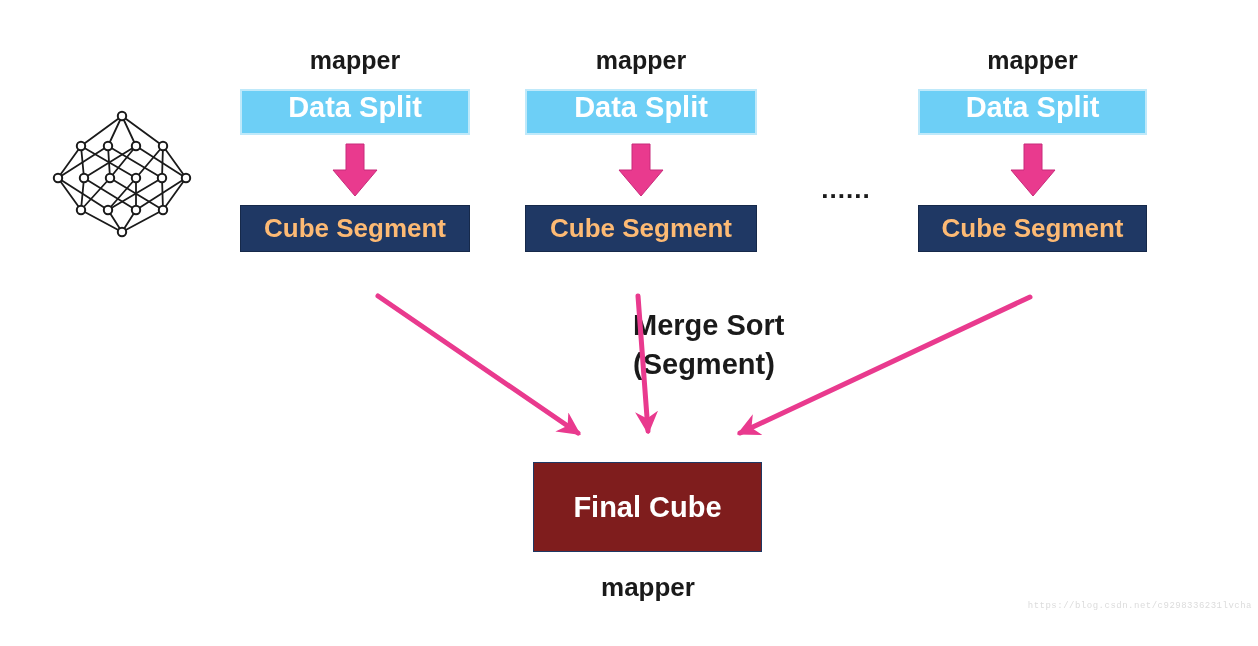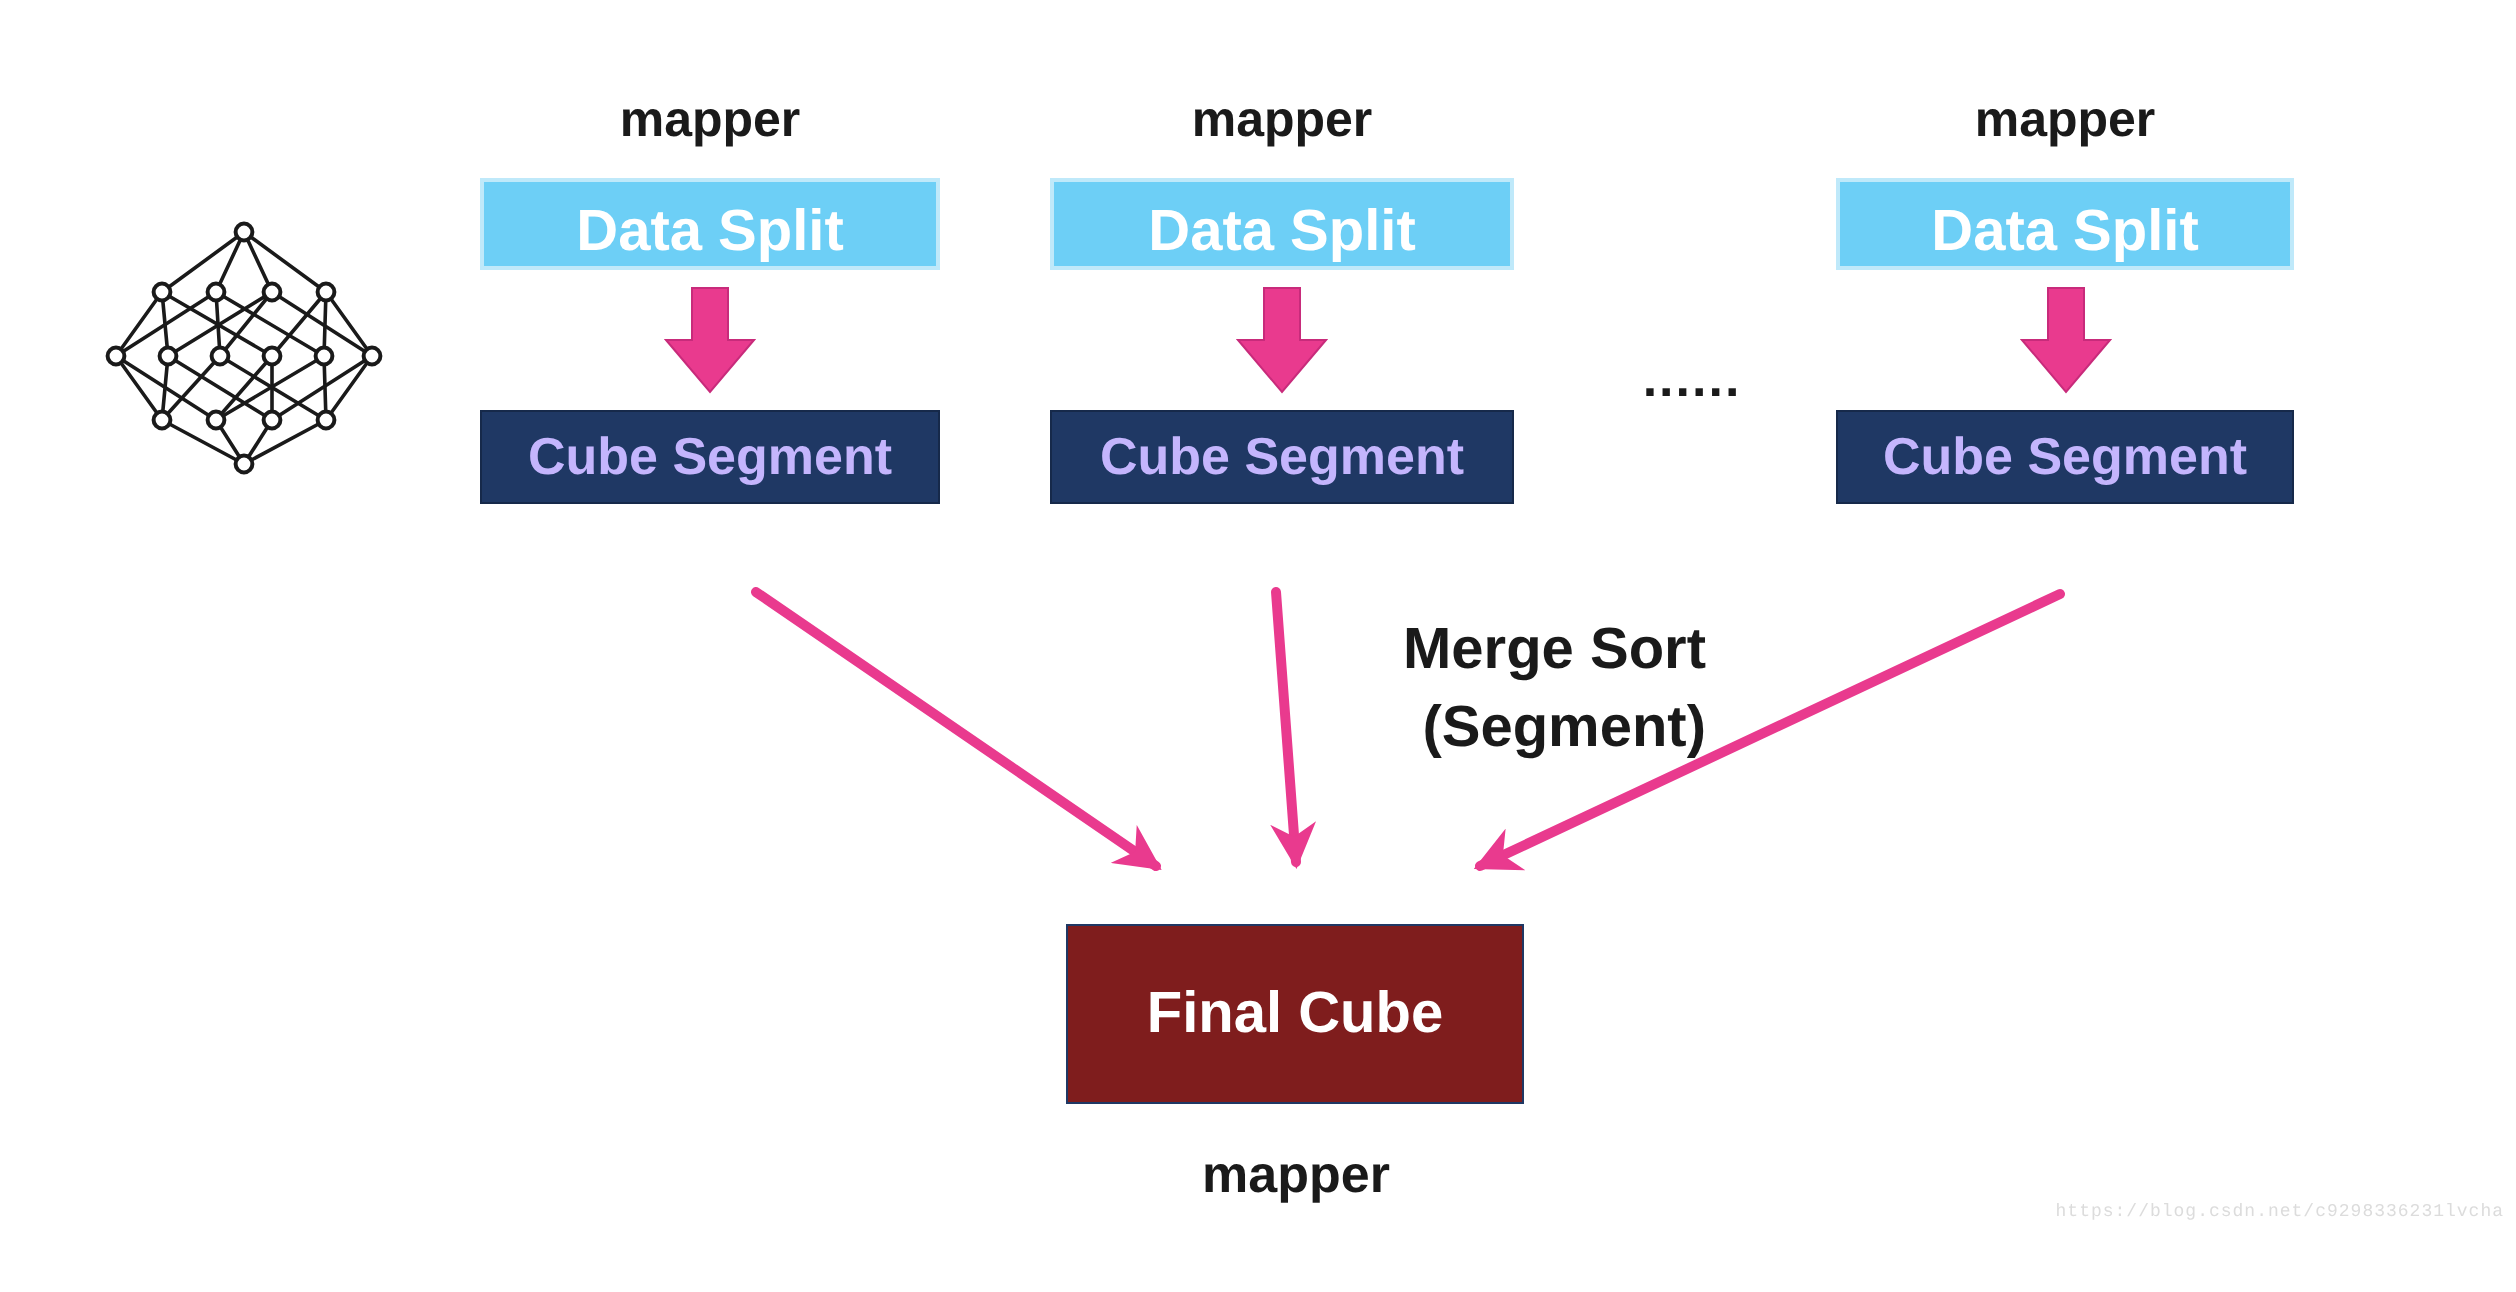--- a/index.html
+++ b/index.html
@@ -11,36 +11,36 @@
   .col{position:absolute;top:44px;display:flex;flex-direction:column;align-items:center;}
   .col1{left:240px;width:230px;}
   .col2{left:525px;width:232px;}
   .col3{left:918px;width:229px;}
   .mapper-label{
     font-size:25px;font-weight:700;color:#1a1a1a;line-height:32px;height:32px;
   }
   .data-split{
     margin-top:13px;width:100%;height:46px;box-sizing:border-box;
     background:#6DCFF6;border:2px solid #bfe9fa;
-    display:flex;align-items:flex-end;justify-content:center;
+    display:flex;align-items:flex-start;justify-content:center;
     color:#ffffff;font-size:29px;font-weight:700;
   }
   .block-arrow{margin-top:8px;display:block;}
   .cube-segment{
     margin-top:8px;width:100%;height:47px;box-sizing:border-box;
     background:#1F3864;border:1px solid #16294a;
     display:flex;align-items:center;justify-content:center;
-    color:#c4b5fd;font-size:26px;font-weight:700;
+    color:#fdba74;font-size:26px;font-weight:700;
   }
   .dots{
     position:absolute;left:800px;top:174px;width:92px;text-align:center;
     font-size:26px;font-weight:700;color:#1a1a1a;letter-spacing:1px;
   }
   .merge-sort{
-    position:absolute;left:633px;top:306px;width:220px;text-align:right;
+    position:absolute;left:633px;top:306px;width:220px;text-align:left;
     font-size:29px;font-weight:600;color:#1a1a1a;line-height:39px;
   }
   .overlay{position:absolute;left:0;top:0;pointer-events:none;}
   .final-cube{
     position:absolute;left:533px;top:462px;width:229px;height:90px;box-sizing:border-box;
     background:#7f1d1d;border:1px solid #1F3864;
     display:flex;align-items:center;justify-content:center;
     color:#ffffff;font-size:29px;font-weight:700;
   }
   .reducer-label{

